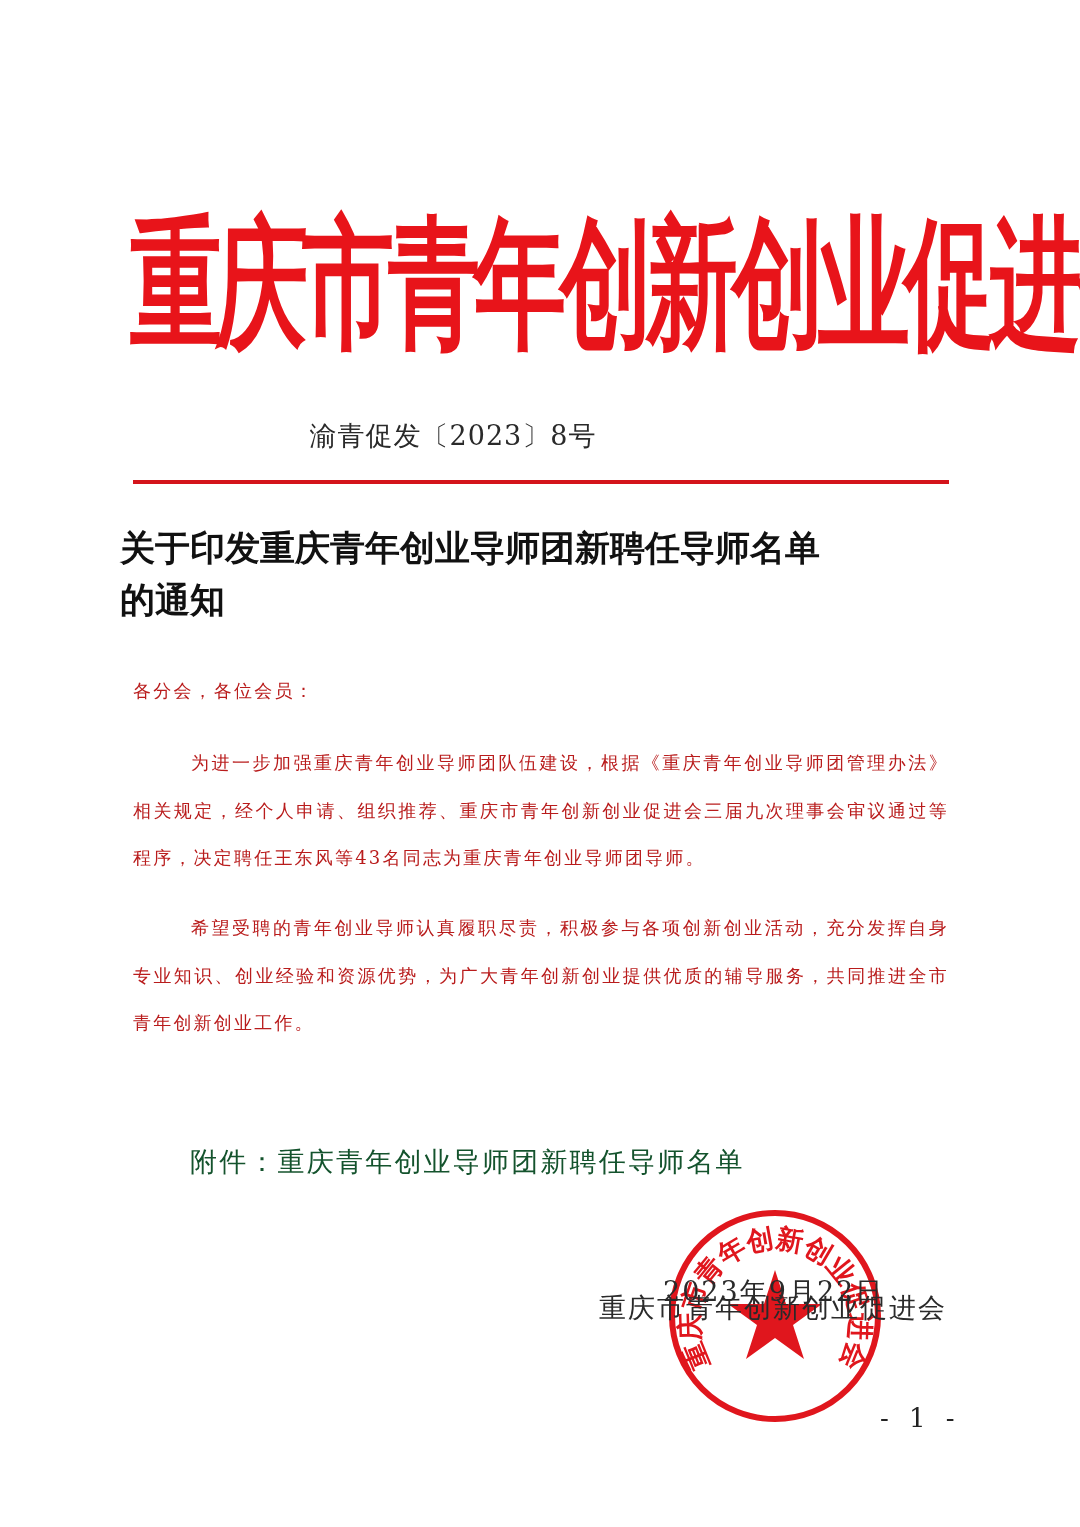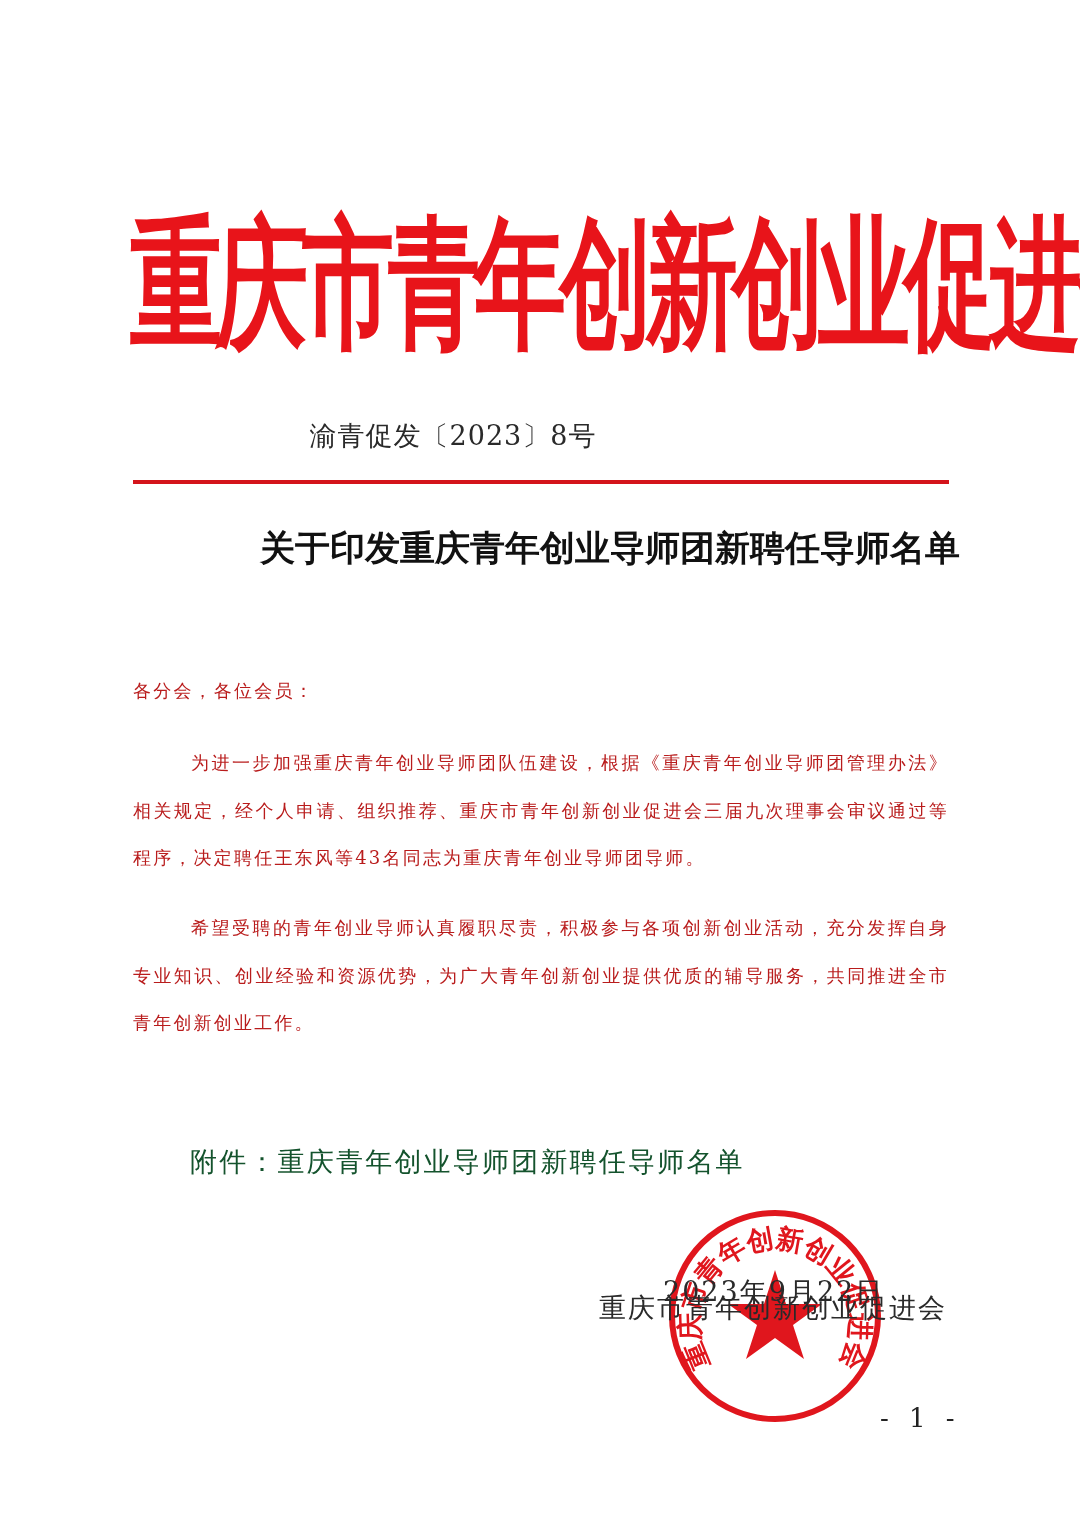--- a/index.html
+++ b/index.html
@@ -5,21 +5,21 @@
   html, body { margin:0; padding:0; background:#ffffff; }
   body { width:1080px; height:1527px; position:relative; overflow:hidden;
          font-family:"DejaVu Serif","Liberation Serif",serif; color:#222; }
   .masthead { position:absolute; left:130px; top:205px; width:820px; height:160px;
               color:#e8141a; font-family:"DejaVu Sans","Liberation Sans",sans-serif;
               font-weight:bold; font-size:92px; line-height:160px; text-align:center;
               letter-spacing:-6px; transform:scaleY(1.55); transform-origin:center; white-space:nowrap; }
   .docno { position:absolute; left:0; width:906px; top:418px; text-align:center;
            font-size:27px; letter-spacing:1px; color:#2a2a2a; }
   .rule { position:absolute; left:133px; top:480px; width:816px; height:4px; background:#d4141b; }
-  .title { position:absolute; left:120px; width:840px; top:522px; text-align:right;
+  .title { position:absolute; left:120px; width:840px; top:522px; text-align:left;
            font-family:"DejaVu Serif","Liberation Serif",serif; font-weight:bold; font-size:35px;
            line-height:52px; color:#111; }
   .body { position:absolute; left:133px; width:816px; font-size:18px; line-height:47.5px;
           letter-spacing:2.2px; color:#b91c1c; text-align:justify; }
   .salutation { top:667px; }
   .p1 { top:715px; text-indent:58px;margin-top:24px; }
   .p2 { top:905px; text-indent:58px;font-family:Liberation Serif, serif; }
   .attach { position:absolute; left:190px; top:1144px; font-size:27px; letter-spacing:2.2px; color:#14532d; }
   .seal { position:absolute; left:667px; top:1208px; width:216px; height:216px; }
   .signer { position:absolute; right:133px; top:1290px; font-size:27px; letter-spacing:2px; color:#2a2a2a; }
@@ -30,20 +30,21 @@
 <body>
 
 <div class="masthead">重庆市青年创新创业促进会文件</div>
 
 <div class="docno">渝青促发〔2023〕8号</div>
 
 <div class="rule"></div>
 
 <div class="title">
   <div>关于印发重庆青年创业导师团新聘任导师名单</div>
+  <div>的通知</div>
 </div>
 
 <div class="body salutation">各分会，各位会员：</div>
 <div class="body p1">为进一步加强重庆青年创业导师团队伍建设，根据《重庆青年创业导师团管理办法》相关规定，经个人申请、组织推荐、重庆市青年创新创业促进会三届九次理事会审议通过等程序，决定聘任王东风等43名同志为重庆青年创业导师团导师。</div>
 <div class="body p2">希望受聘的青年创业导师认真履职尽责，积极参与各项创新创业活动，充分发挥自身专业知识、创业经验和资源优势，为广大青年创新创业提供优质的辅导服务，共同推进全市青年创新创业工作。</div>
 
 <div class="attach">附件：重庆青年创业导师团新聘任导师名单</div>
 
 <svg class="seal" viewBox="0 0 216 216">
   <defs>

